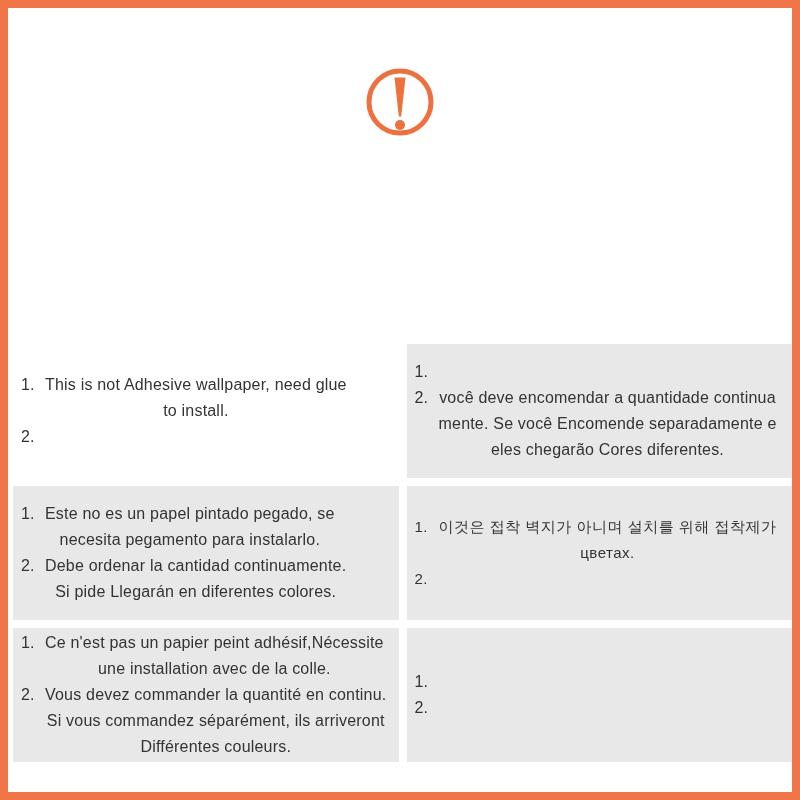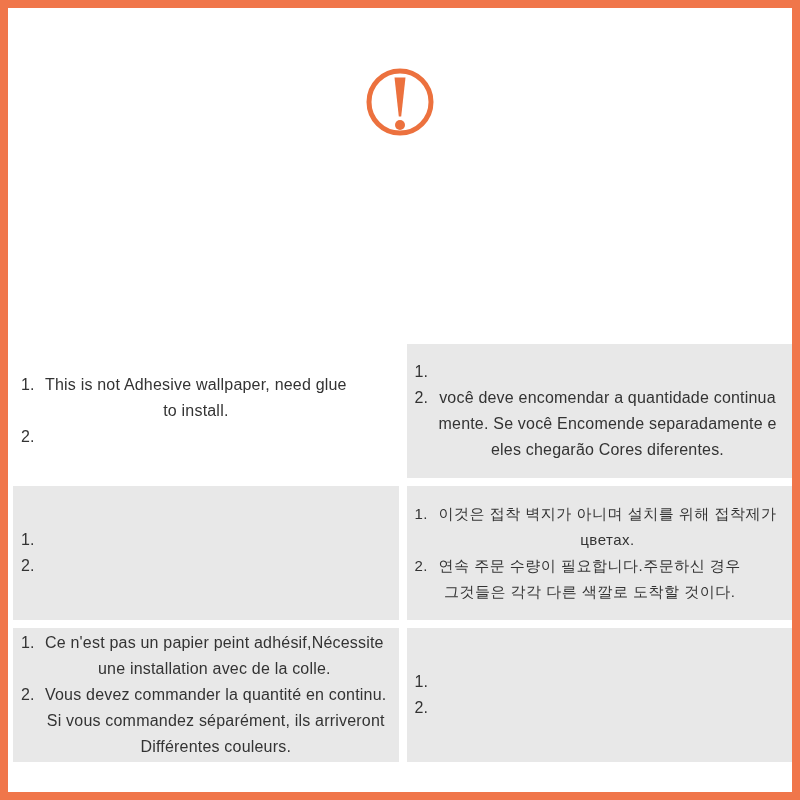--- a/index.html
+++ b/index.html
@@ -99,36 +99,38 @@
         <span class="num">2.</span>
         <span class="txt">você deve encomendar a quantidade continua
 mente. Se você Encomende separadamente e
 eles chegarão Cores diferentes.</span>
       </div>
     </section>
 
     <section class="block lang-es">
       <div class="item">
         <span class="num">1.</span>
+        <span class="txt">Este no es un papel pintado pegado, se
+necesita pegamento para instalarlo.</span>
       </div>
       <div class="item">
         <span class="num">2.</span>
+        <span class="txt">Debe ordenar la cantidad continuamente.
+Si pide Llegarán en diferentes colores.</span>
       </div>
     </section>
 
     <section class="block lang-ko">
       <div class="item">
         <span class="num">1.</span>
         <span class="txt">이것은 접착 벽지가 아니며 설치를 위해 접착제가
 цветах.</span>
       </div>
       <div class="item">
         <span class="num">2.</span>
-        <span class="txt">연속 주문 수량이 필요합니다.주문하신 경우
-그것들은 각각 다른 색깔로 도착할 것이다.</span>
       </div>
     </section>
 
     <section class="block lang-fr">
       <div class="item">
         <span class="num">1.</span>
         <span class="txt">Ce n'est pas un papier peint adhésif,Nécessite
 une installation avec de la colle.</span>
       </div>
       <div class="item">

